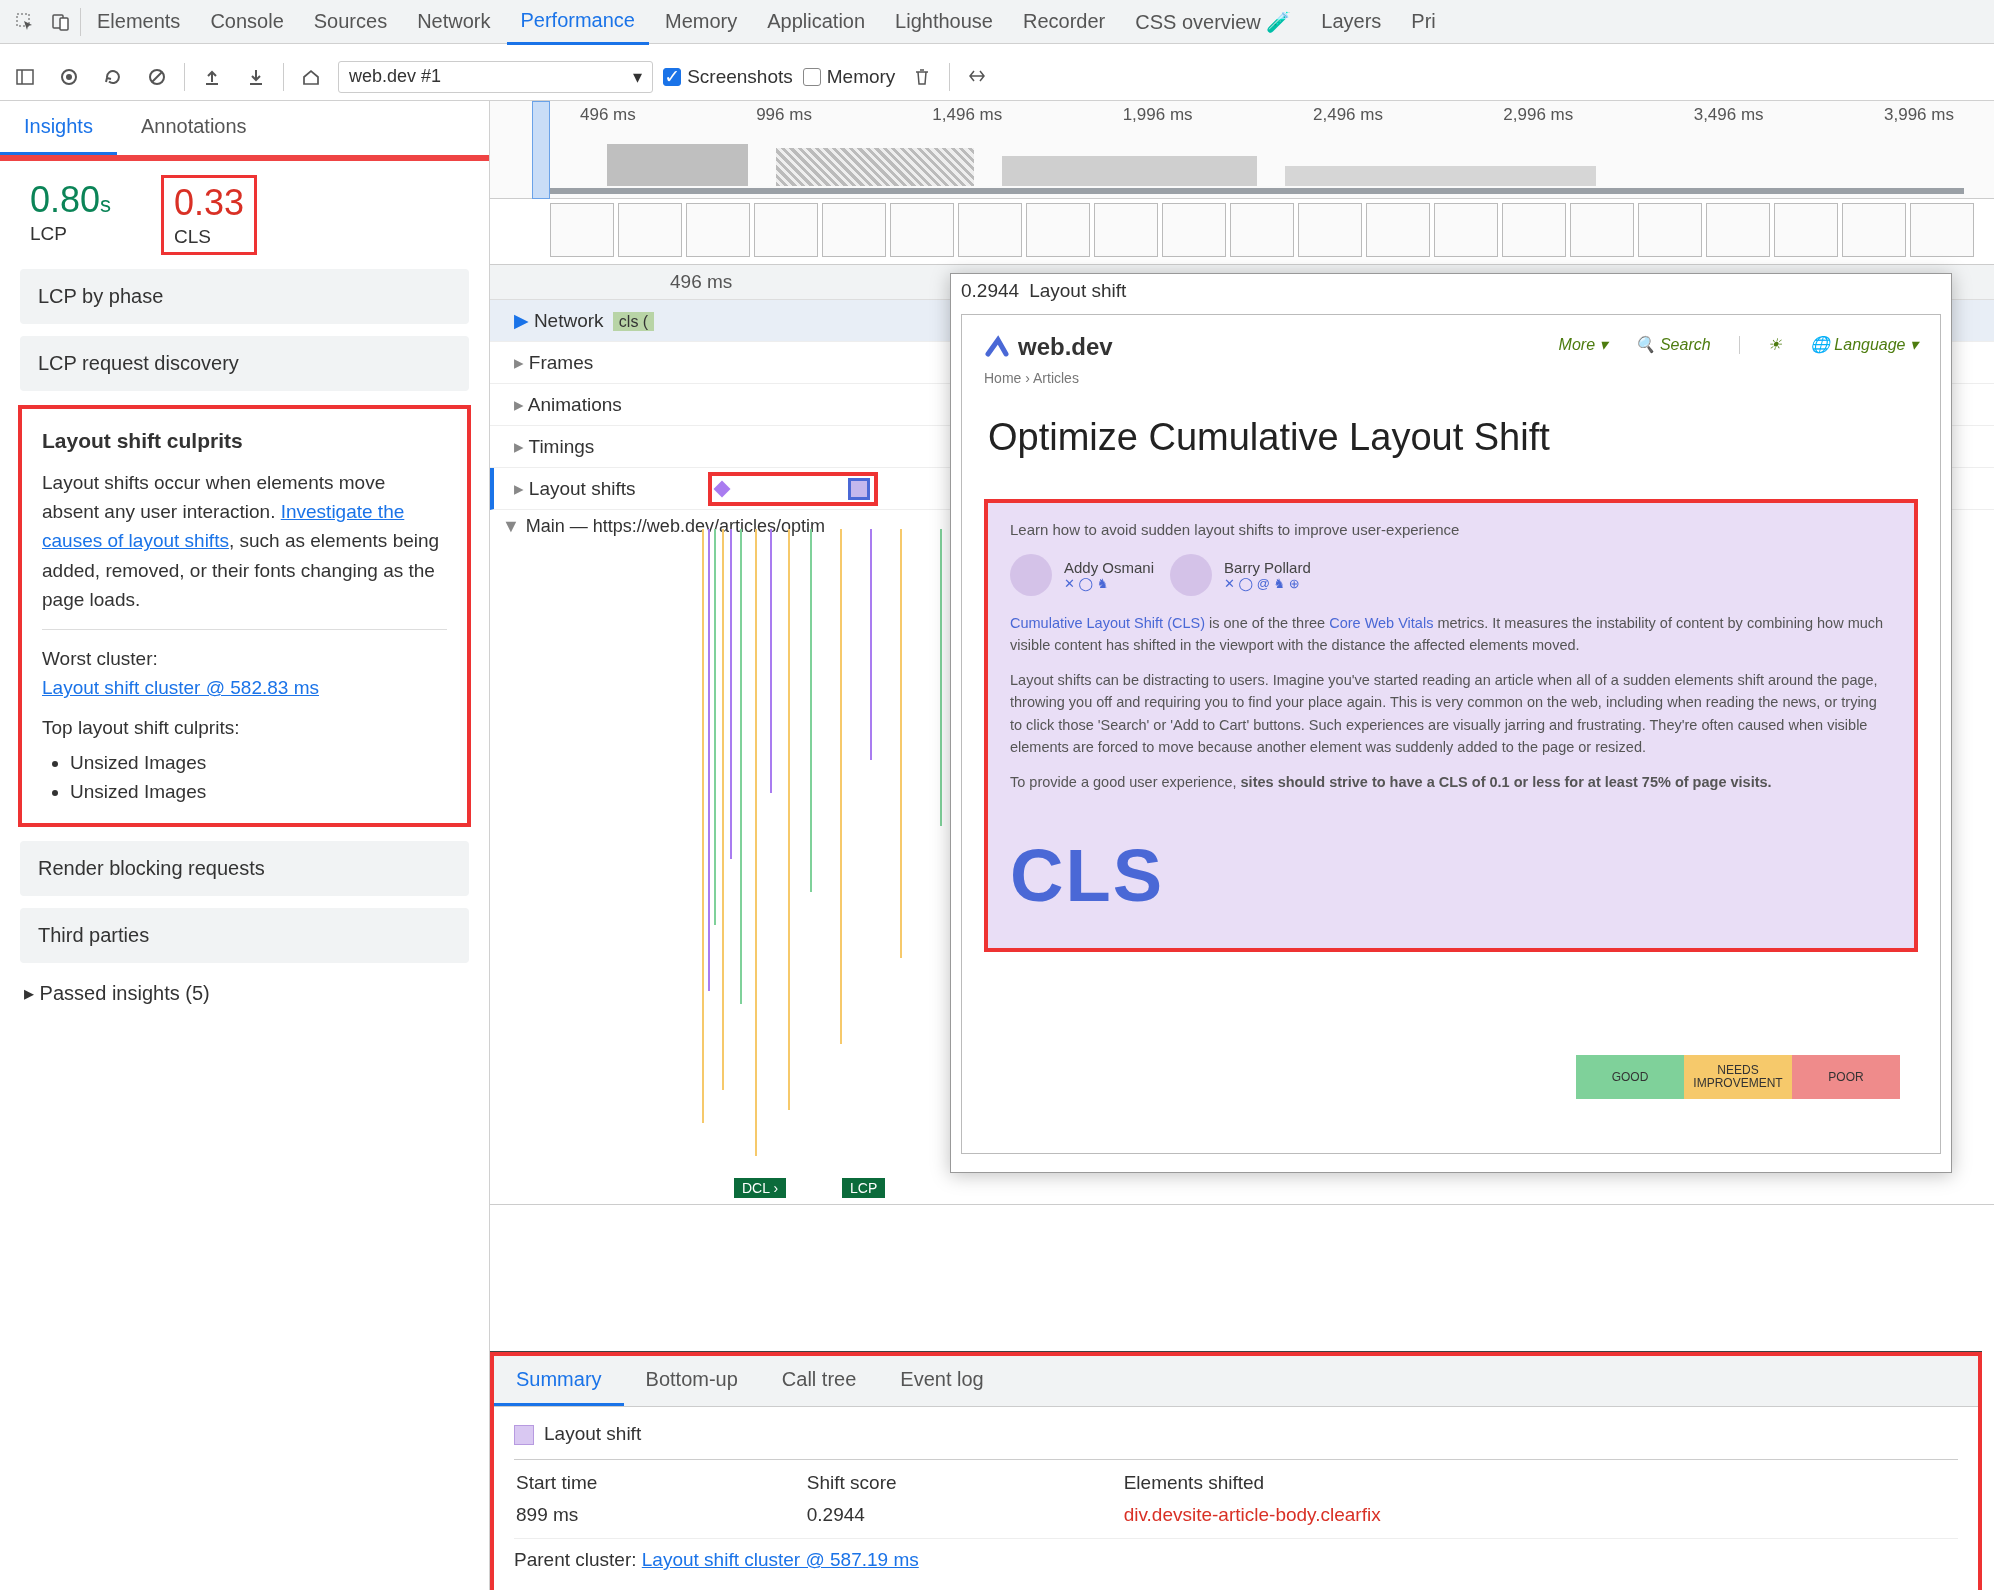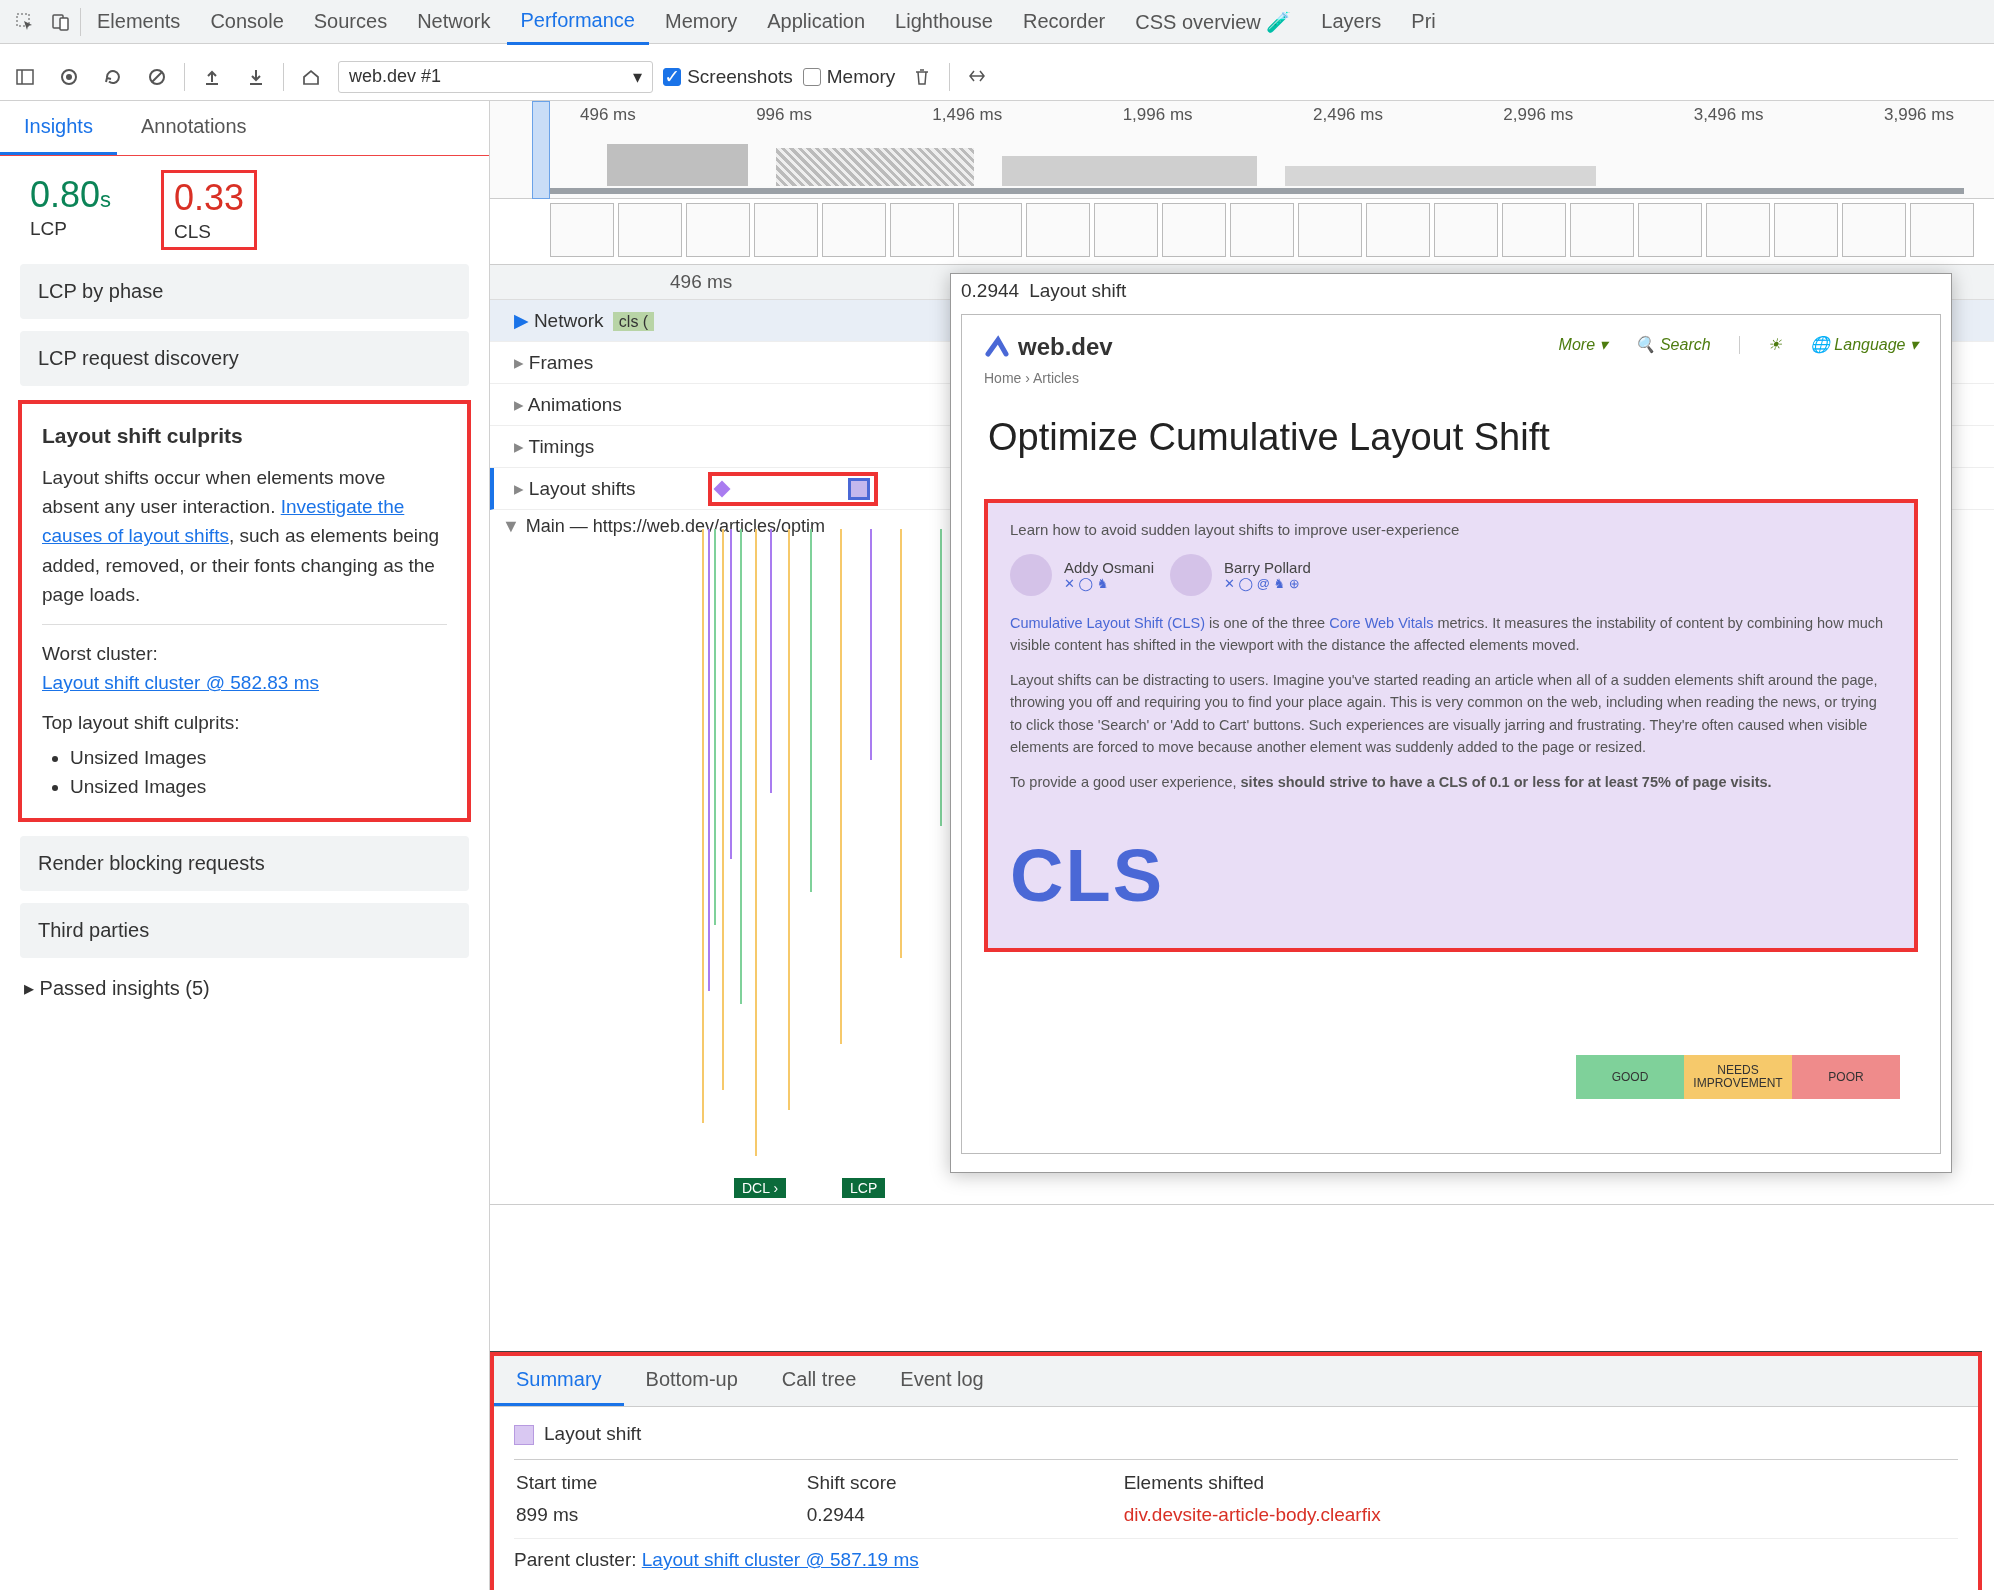--- a/index.html
+++ b/index.html
@@ -51,21 +51,21 @@
   width:18px;height:18px;border:1.5px solid #888;border-radius:3px;
   display:flex;align-items:center;justify-content:center;
 }
 .chkbox.checked { background:#1a73e8;border-color:#1a73e8;color:#fff; }
 .divider { width:1px; height:28px; background:#ccc; }
 .main { display:flex; height: 1498px; }
 .sidepanel {
   width: 490px; border-right:1px solid #d0d0d0;
   background:#fff; display:flex; flex-direction:column;
 }
-.sidetabs { display:flex; border-bottom:1px solid #ef4444; }
+.sidetabs { display:flex; border-bottom:6px solid #ef4444; }
 .sidetab {
   padding:14px 24px; font-size:20px; color:#555; cursor:pointer;
 }
 .sidetab.active { color:#1a73e8; border-bottom:3px solid #1a73e8; }
 .metrics { display:flex; padding:14px 20px; gap:40px; }
 .metricbox { padding:4px 10px; }
 .metricbox.highlighted { border:3px solid #e33; }
 .metricval { font-size:36px; font-weight:400; }
 .metricval.good{color:#0b8457;}
 .metricval.bad{color:#d93025;}

